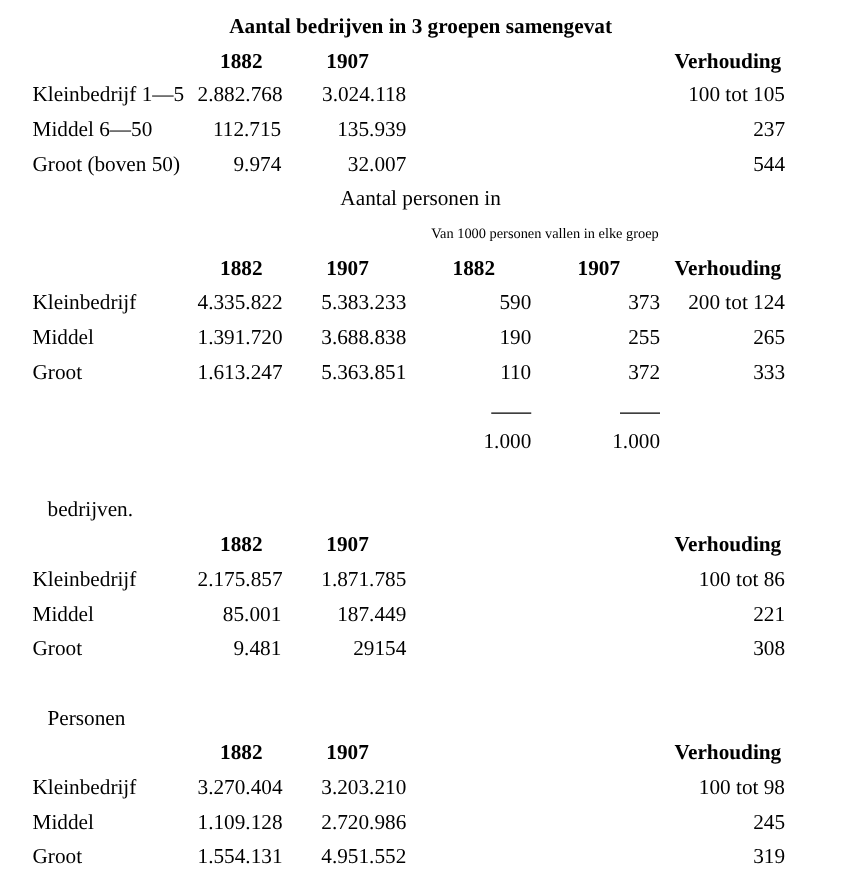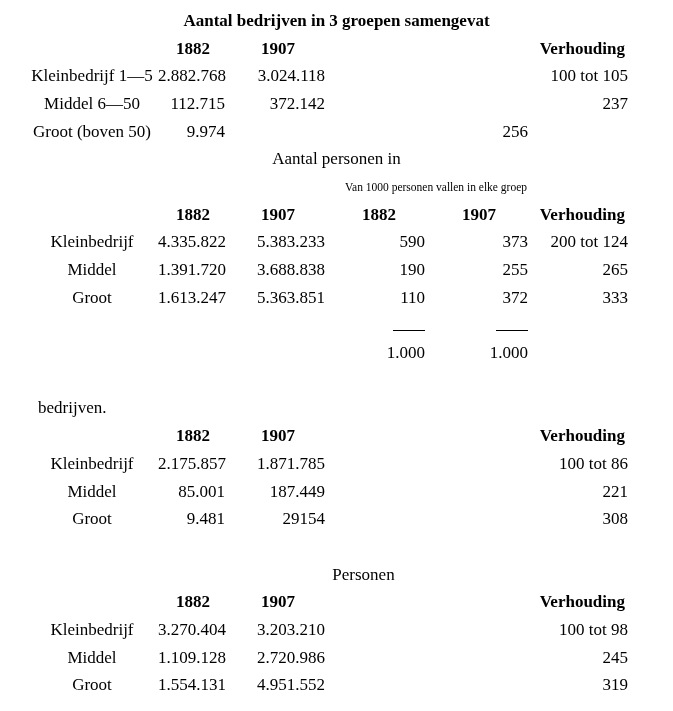--- a/index.html
+++ b/index.html
@@ -19,39 +19,39 @@
   .center-title { height:27.7px; line-height:27.7px; text-align:center; }
   .bold { font-weight:bold; }
   .grid-row {
     height:27.7px;
     display:grid;
     grid-template-columns:132px 67px 100px 100px 103px 100px;
     padding-left:26px;
     align-items:center;
   }
   .cell { text-align:right; white-space:nowrap; }
-  .cell.label { text-align:center; }
+  .cell.label { text-align:left; }
   .hdr { font-weight:bold; }
   .pr15 { padding-right:15px; }
   .pr30 { padding-right:30px; }
   .pr29 { padding-right:29px; }
   .pr32 { padding-right:32px; }
   .pr3  { padding-right:3px; }
   .caption-small {
     height:27.7px;
     display:flex; align-items:center;
     padding-left:345px;
     font-size:11.5px;
     text-align:right;
   }
   .rules-row { align-items:end; padding-bottom:8px; }
   .rule { width:32px; height:1px; background:#000; margin-left:auto; }
   .heading-ii { height:27.7px; display:flex; align-items:center; padding-left:38px; }
   .heading-ii .it { font-style:italic; }
-  .personen-title { height:27.7px; line-height:27.7px; text-align:center; padding-left:54px; }
+  .personen-title { height:27.7px; line-height:27.7px; text-align:left; padding-left:38px; }
 </style>
 </head>
 <body>
 
 <div class="page">
 
   <div class="center-title bold">Aantal bedrijven in 3 groepen samengevat</div>
 
   <div class="grid-row">
     <div class="cell label"></div>
@@ -66,31 +66,32 @@
     <div class="cell label">Kleinbedrijf 1—5</div>
     <div class="cell">2.882.768</div>
     <div class="cell">3.024.118</div>
     <div class="cell"></div>
     <div class="cell"></div>
     <div class="cell">100 tot 105</div>
   </div>
   <div class="grid-row">
     <div class="cell label">Middel 6—50</div>
     <div class="cell">112.715</div>
-    <div class="cell">372.142</div>
+    <div class="cell">135.939</div>
     <div class="cell"></div>
     <div class="cell"></div>
     <div class="cell">237</div>
   </div>
   <div class="grid-row">
     <div class="cell label">Groot (boven 50)</div>
     <div class="cell">9.974</div>
-    <div class="cell"></div>
-    <div class="cell"></div>
-    <div class="cell">256</div>
+    <div class="cell">32.007</div>
+    <div class="cell"></div>
+    <div class="cell"></div>
+    <div class="cell">544</div>
   </div>
 
   <div class="center-title">Aantal personen in</div>
   <div class="caption-small">Van 1000 personen vallen in elke groep</div>
 
   <div class="grid-row">
     <div class="cell label"></div>
     <div class="cell hdr pr15">1882</div>
     <div class="cell hdr pr30">1907</div>
     <div class="cell hdr pr29">1882</div>

